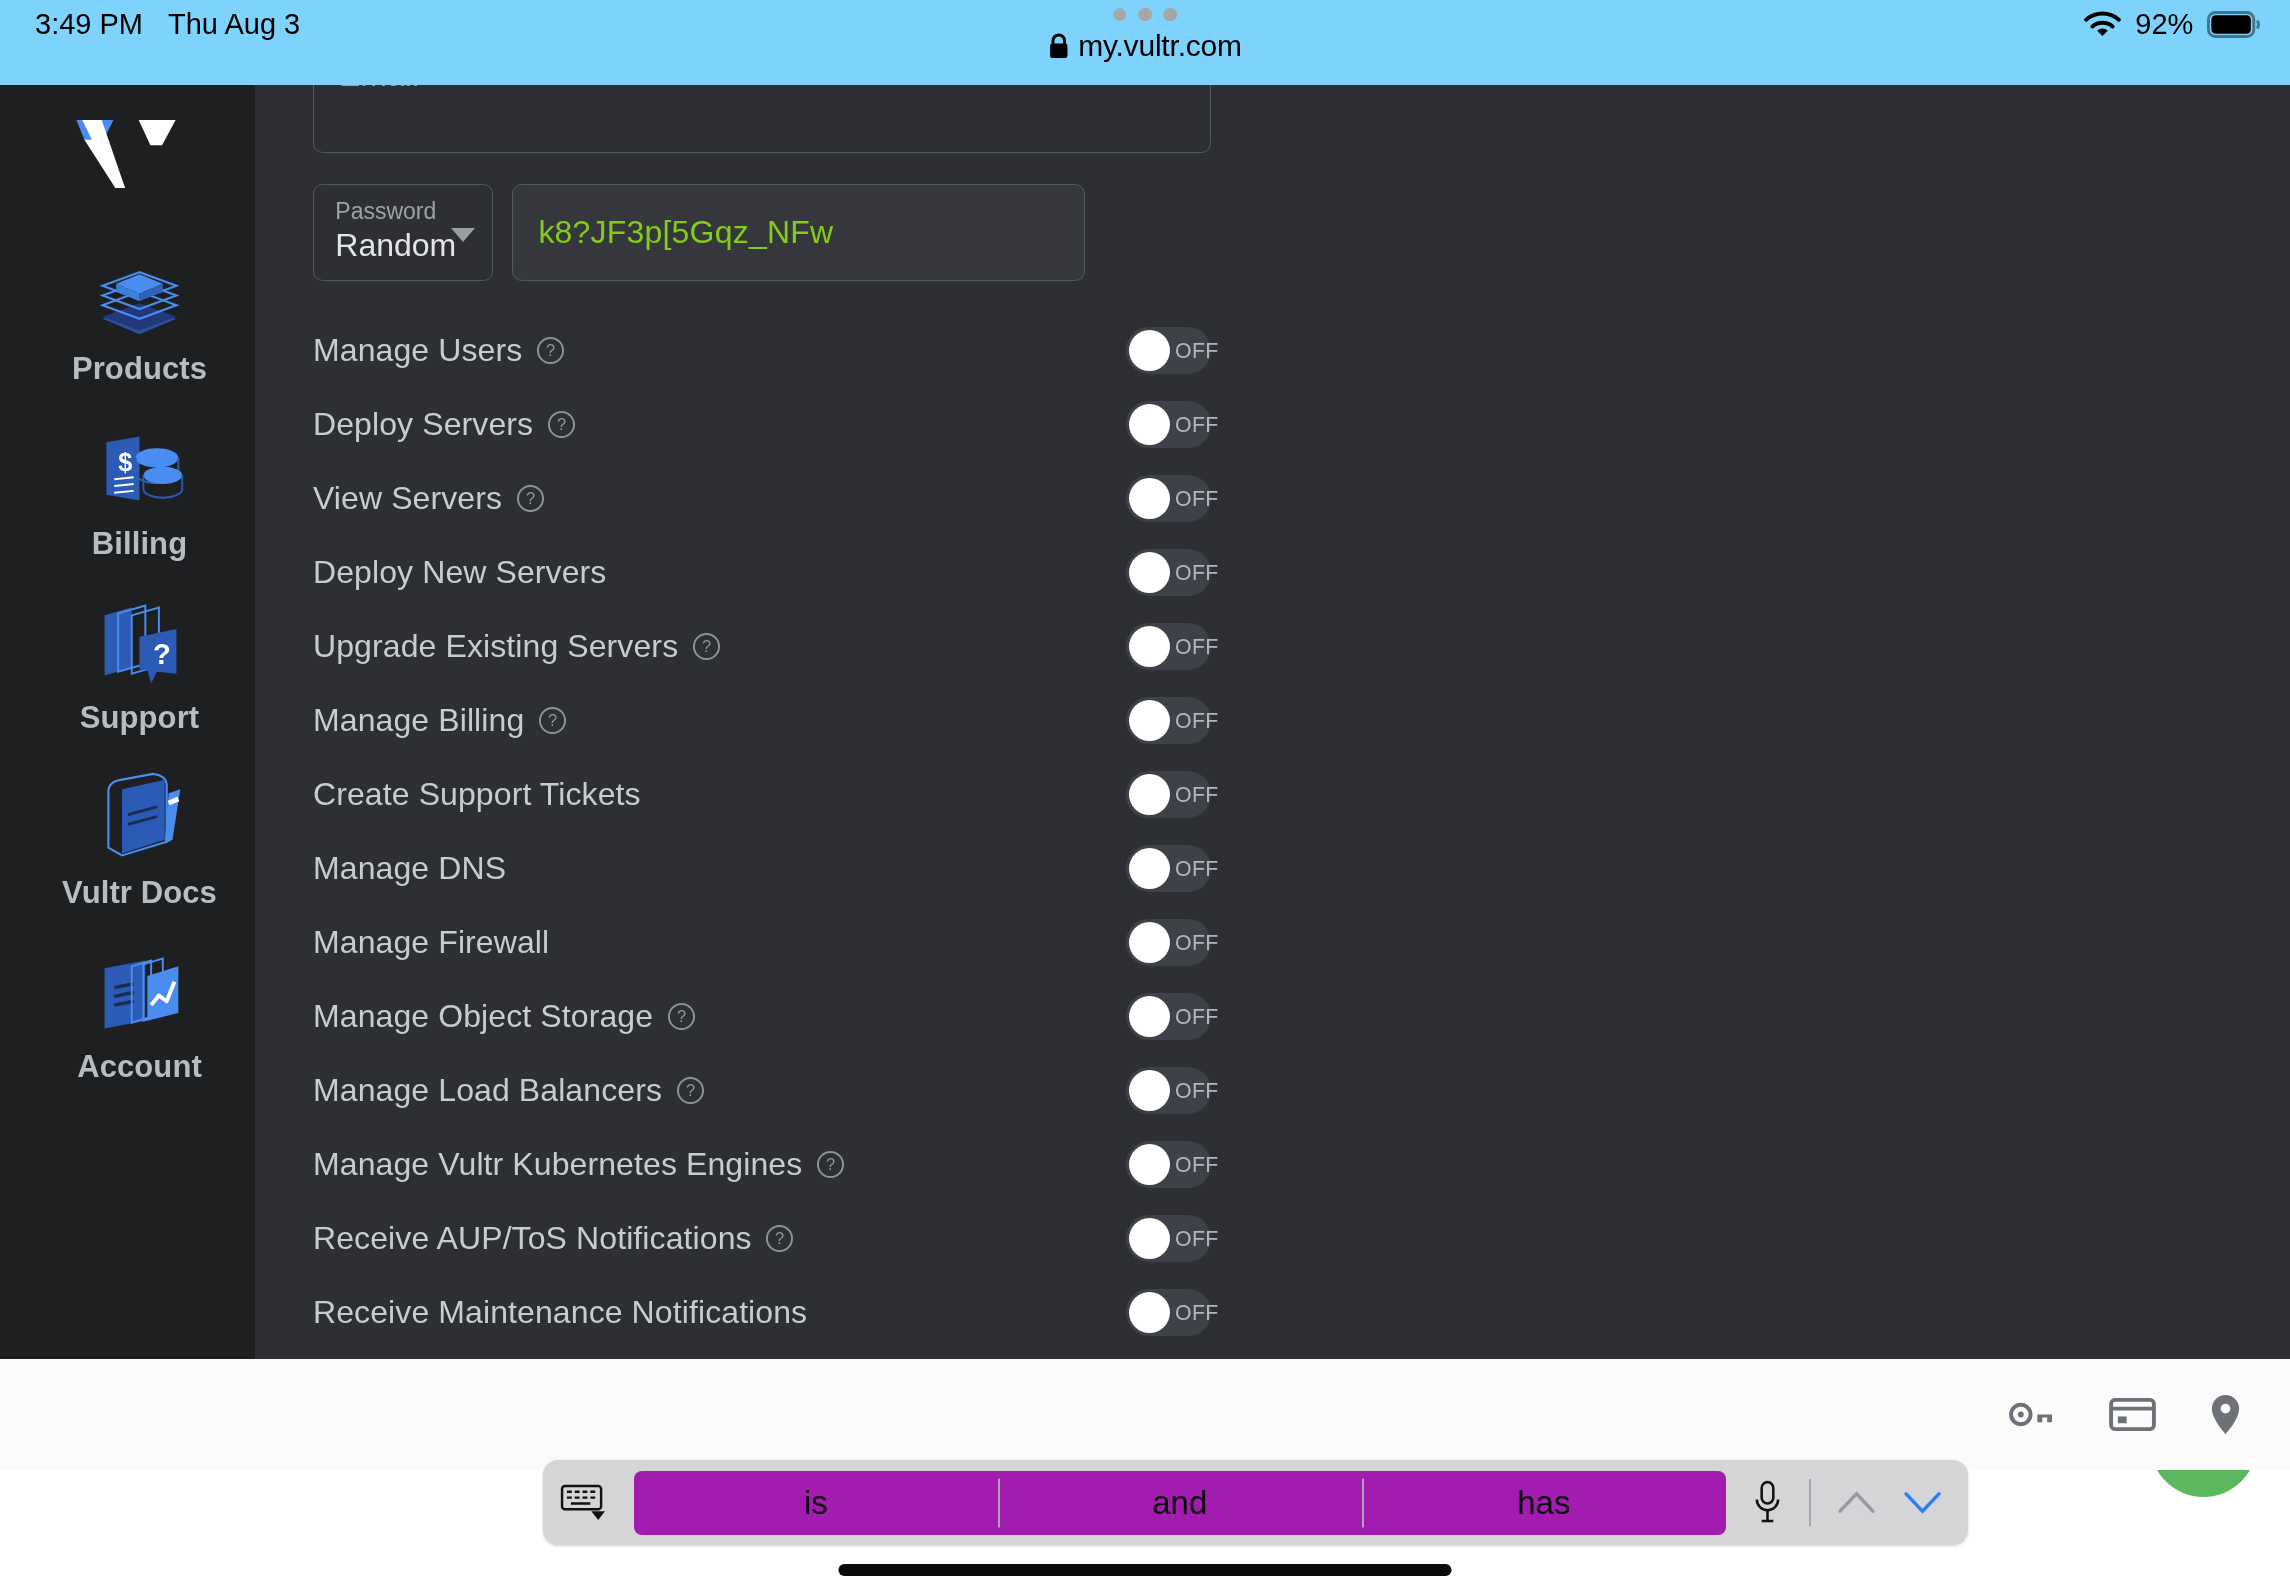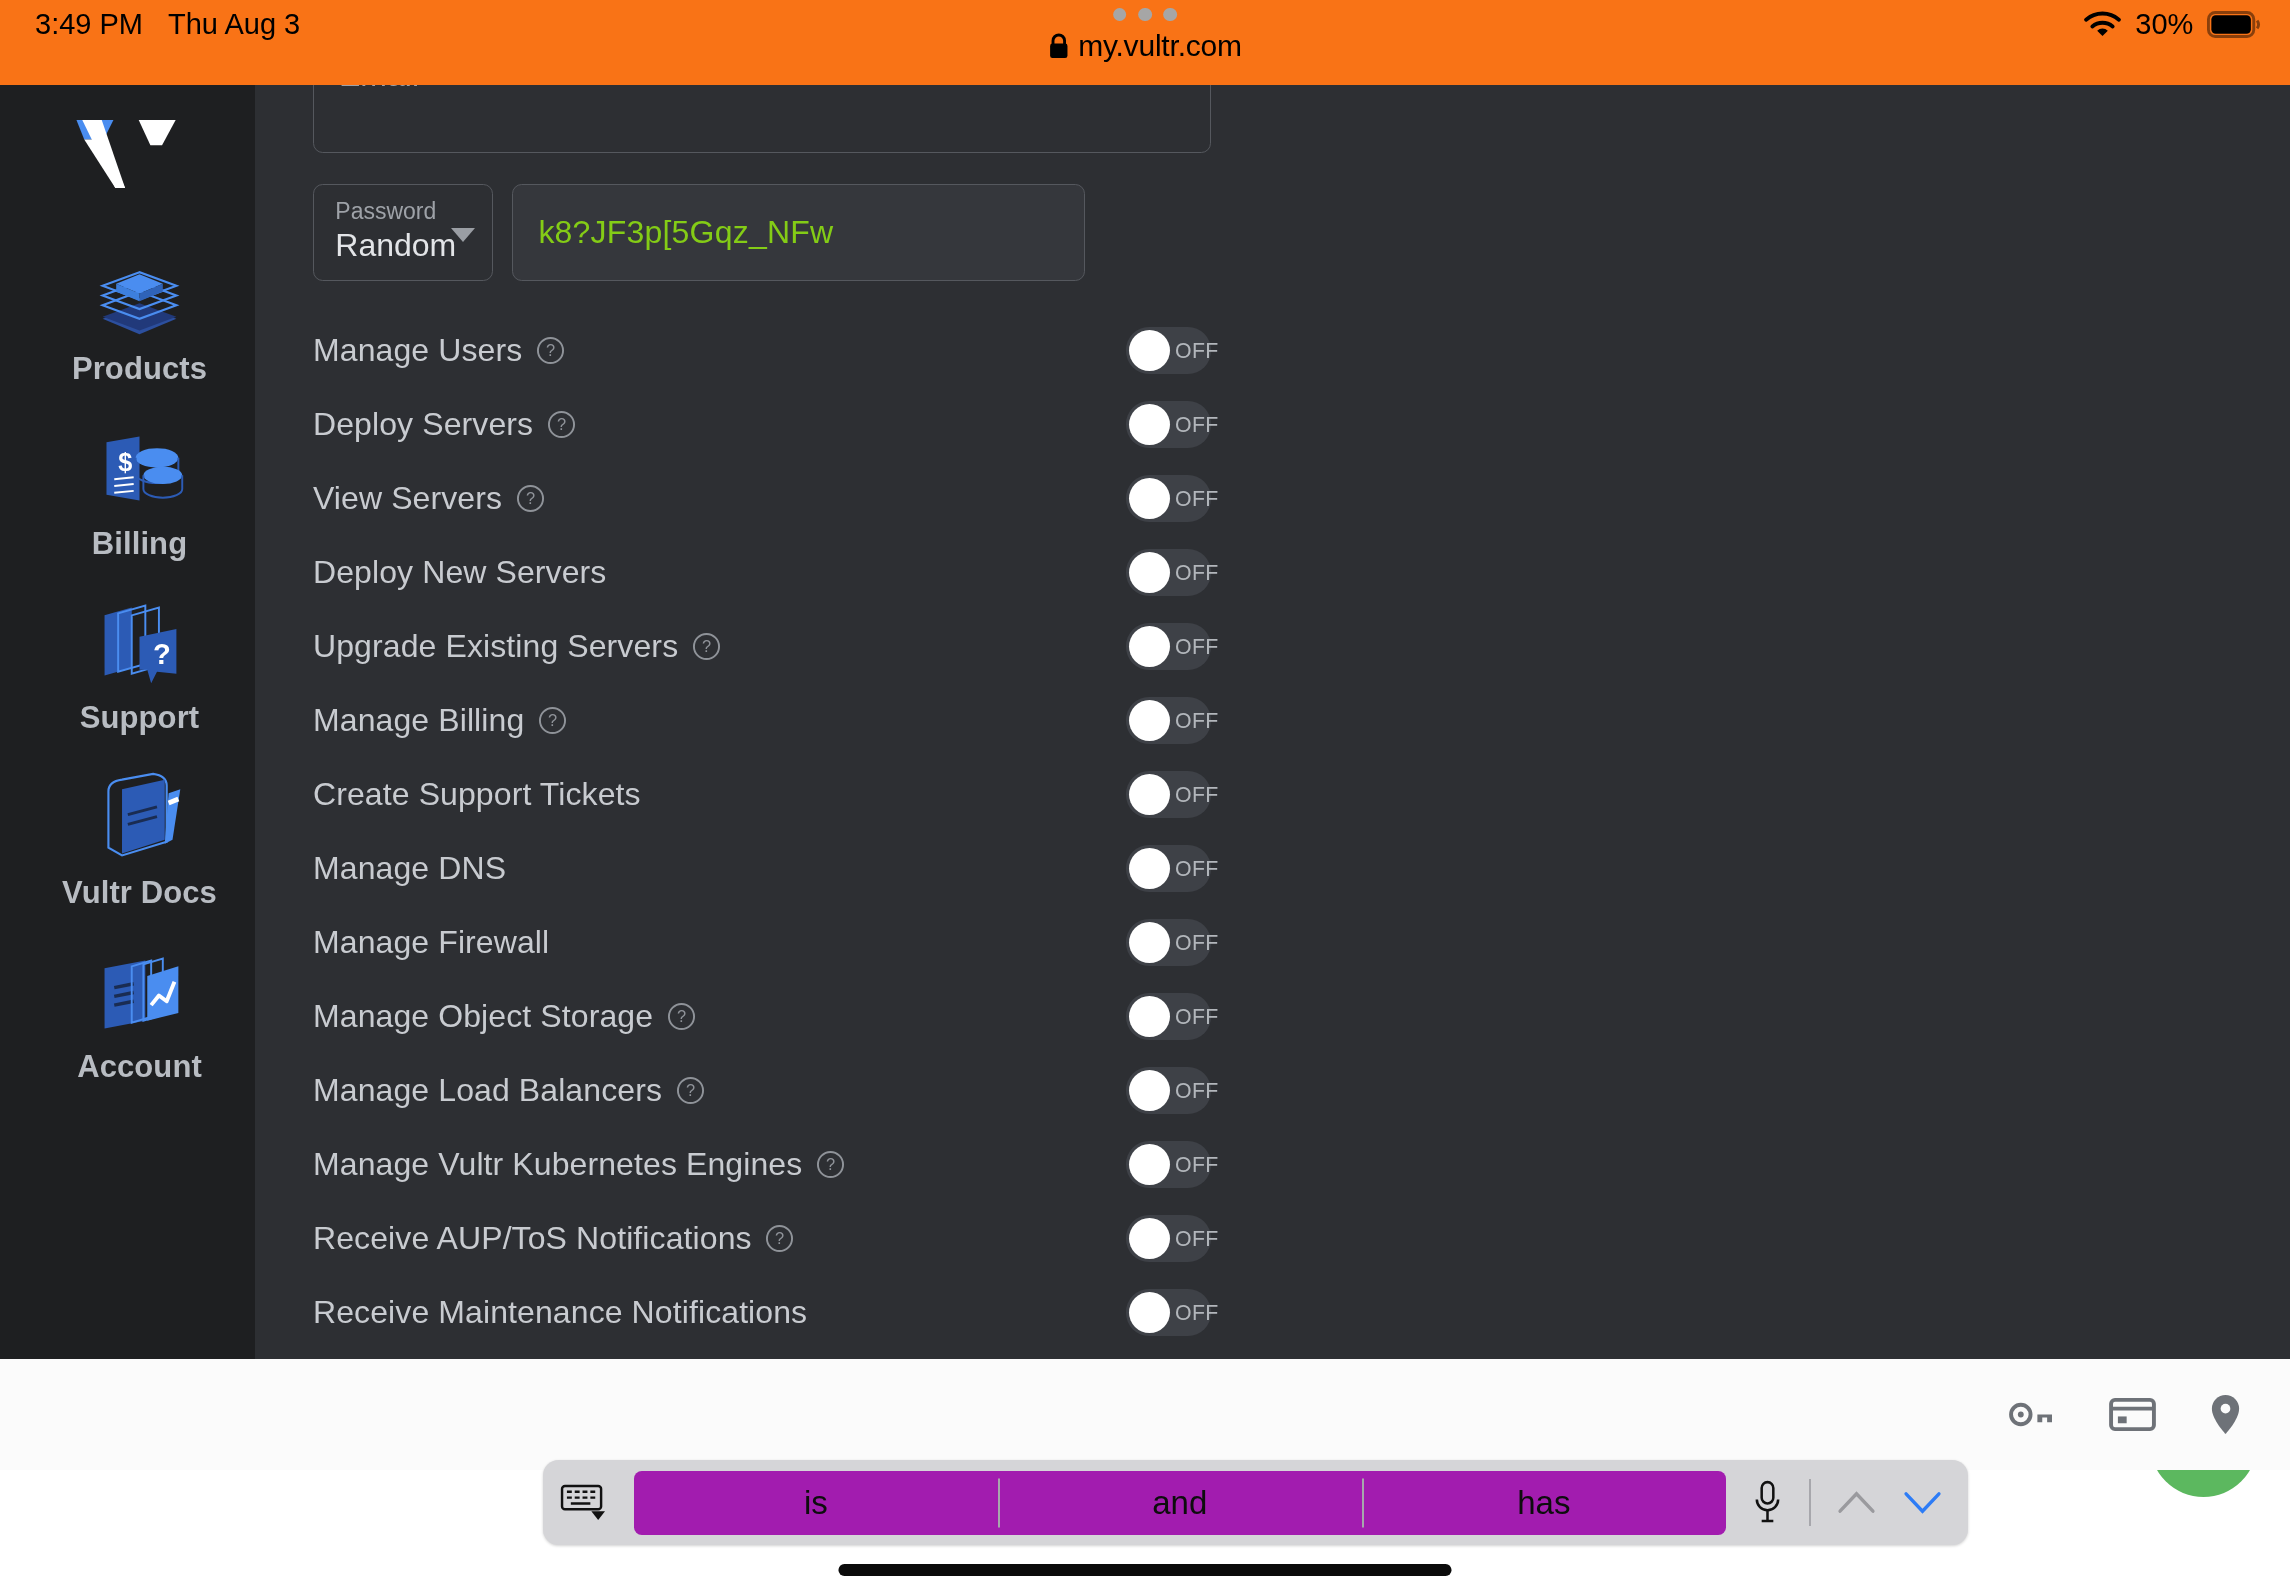--- a/index.html
+++ b/index.html
@@ -7,21 +7,21 @@
     width:2290px; height:1591px;
     overflow:hidden;
     background:#ffffff;
     font-family:"Liberation Sans", sans-serif;
     -webkit-font-smoothing:antialiased;
   }
 
   
   .status-bar{
     position:absolute; top:0; left:0; width:2290px; height:85px;
-    background:#f97316; z-index:50;
+    background:#7dd3fc; z-index:50;
   }
   .sb-left{
     position:absolute; left:35px; top:7.8px;
     display:flex; align-items:center; gap:25px;
     font-size:29px; color:#000; font-weight:400;
   }
   .sb-right{
     position:absolute; right:29px; top:7.8px;
     display:flex; align-items:center; gap:13.6px;
   }
@@ -231,21 +231,21 @@
       <span class="url-text">my.vultr.com</span>
     </div>
   </div>
 
   <div class="sb-right">
     <svg class="wifi-icon" width="39" height="29" viewBox="0 0 40 30">
       <path d="M3 10 A26 26 0 0 1 37 10" stroke="#000" stroke-width="4" fill="none" stroke-linecap="round"></path>
       <path d="M9.5 17 A16.5 16.5 0 0 1 30.5 17" stroke="#000" stroke-width="4" fill="none" stroke-linecap="round"></path>
       <path d="M20 27 l-5.5-5.5 a7.8 7.8 0 0 1 11 0 Z" fill="#000"></path>
     </svg>
-    <span class="battery-pct">30%</span>
+    <span class="battery-pct">92%</span>
     <svg class="battery-icon" width="54" height="27" viewBox="0 0 56 28">
       <rect x="1.5" y="1.5" width="47" height="25" rx="7" stroke="#000" stroke-width="3" fill="none" opacity="0.45"></rect>
       <rect x="4.5" y="4.5" width="41" height="19" rx="4.5" fill="#000"></rect>
       <path d="M52 10 q3 4 0 8" stroke="#000" stroke-width="3" fill="none" opacity="0.45"></path>
     </svg>
   </div>
 </div>
 
 <div class="page">
 

